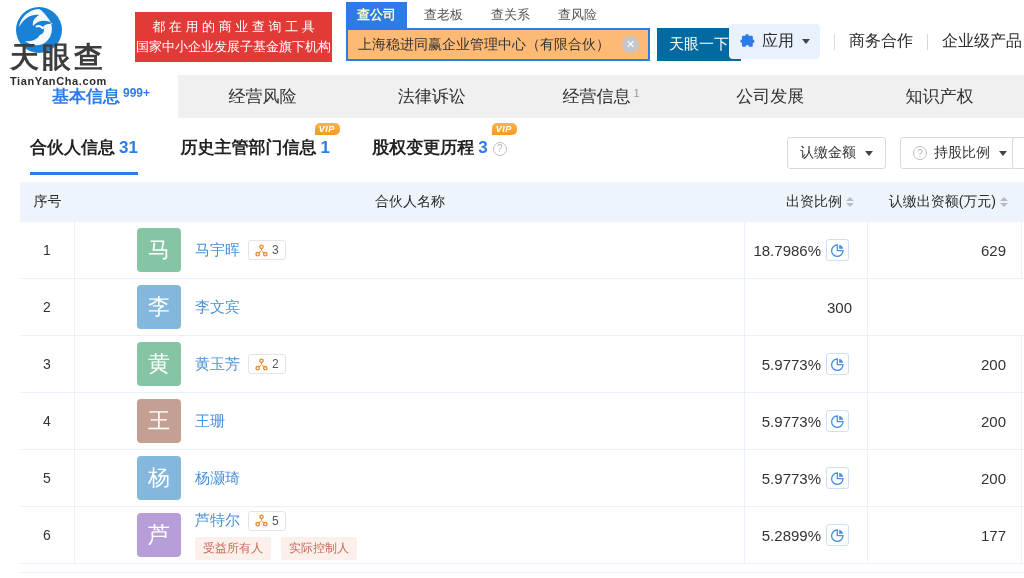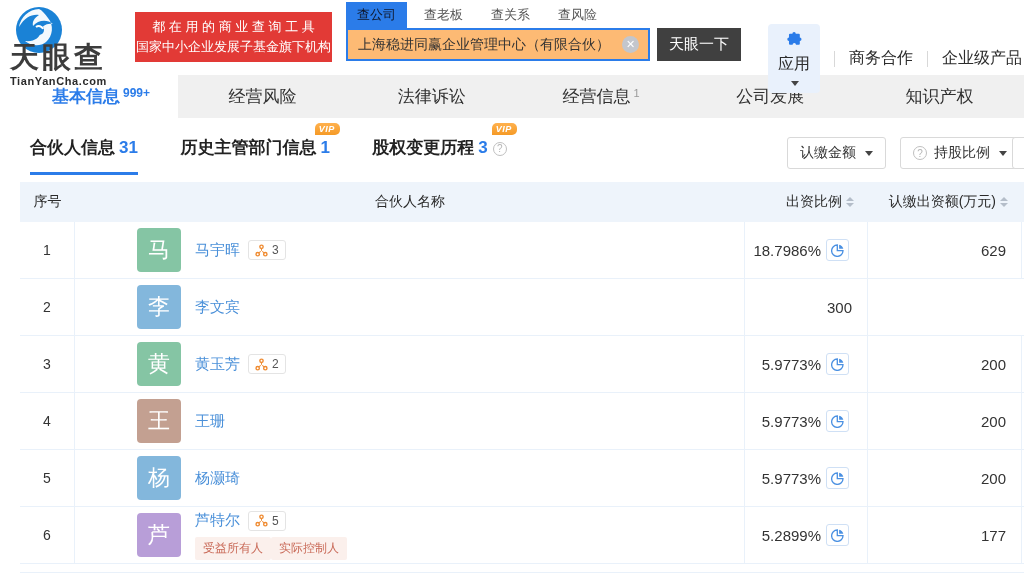--- a/index.html
+++ b/index.html
@@ -13,33 +13,33 @@
   .logo-icon { display:block; margin-left:2px; }
   .logo-zh { font-size:29px; font-weight:bold; color:#3c3c3c; letter-spacing:3px; line-height:1; margin-top:-14px; }
   .logo-en { font-size:11px; font-weight:bold; color:#2b2b2b; letter-spacing:0.6px; margin-top:3px; }
 
   .promo { position:absolute; left:135px; top:12px; width:197px; height:50px; background:#e23a36; color:#fff;
     font-size:13px; text-align:center; display:flex; flex-direction:column; justify-content:center; gap:3px; line-height:1.25; }
 
   .search-wrap { position:absolute; left:346px; top:4px; width:395px; }
   .search-tabs { display:flex; align-items:flex-end; height:24px; font-size:13px; }
   .search-tab { padding:4px 11px 4px; color:#555; cursor:pointer; margin-right:6px; }
-  .search-tab.active { background:#2b7ce9; color:#0f172a; }
+  .search-tab.active { background:#2b7ce9; color:#fef9c3;font-weight:bold; }
   .search-row { display:flex; margin-top:0; }
   .search-box { width:304px; height:33px; border:2px solid #2b7ce9; background:#fdba74; display:flex; align-items:center; }
   .search-box input { flex:1; border:none; outline:none; font-size:14px; color:#333; padding:0 8px 0 10px;
     font-family:"Liberation Sans","DejaVu Sans",sans-serif; background:transparent; }
   .clear-btn { width:17px; height:17px; border-radius:50%; background:#c3c6cc; color:#fff; font-size:11px;
     display:flex; align-items:center; justify-content:center; margin-right:9px; cursor:pointer; flex:none; }
-  .search-btn { width:84px; height:33px; margin-left:7px; background:#404040; color:#fff; border:none;
+  .search-btn { width:84px; height:33px; margin-left:7px; background:#0369a1; color:#fff; border:none;
     font-size:15px; cursor:pointer; font-family:inherit; }
 
   .hdr-right { position:absolute; right:2px; top:24px; display:flex; align-items:center; z-index:7; }
   .app-btn { display:flex; align-items:center; gap:6px; background:#e9f1fc; border-radius:4px; padding:7px 10px;
-    font-size:16px; color:#2c2c2c; cursor:pointer;flex-direction:column; }
+    font-size:16px; color:#2c2c2c; cursor:pointer; }
   .caret { width:0; height:0; border-left:4px solid transparent; border-right:4px solid transparent; border-top:5px solid #444; margin-left:2px; }
   .hdr-sep { width:1px; height:16px; background:#d8d8d8; margin:0 14px; }
   .hdr-link { font-size:16px; color:#2c2c2c; text-decoration:none; cursor:pointer; }
 
   
   .nav { position:absolute; left:0; top:75px; width:1024px; height:43px; background:#f0f0f0; display:flex; z-index:5; }
   .nav-tab { display:flex; align-items:center; justify-content:center; font-size:17px; color:#2f2f2f; cursor:pointer; flex:1; }
   .nav-tab.active { flex:none; width:178px; background:#fff; color:#2b7ce9; font-weight:bold; padding-left:24px; }
   .nav-badge { font-size:12px; font-weight:bold; margin-left:3px; margin-top:-8px; }
   .nav-sup { font-size:11px; color:#999; margin-left:3px; margin-top:-8px; }
@@ -85,21 +85,21 @@
   .td:last-child { border-right:none; }
   .td-no { justify-content:center; font-size:14px; color:#333; }
   .td-name { padding-left:62px; gap:14px; }
   .avatar { width:44px; height:44px; border-radius:4px; color:#fff; font-size:22px; display:flex;
     align-items:center; justify-content:center; flex:none; }
   .name-block { display:flex; flex-direction:column; gap:6px; }
   .name-line { display:flex; align-items:center; gap:8px; }
   .pname { color:#4a90d9; font-size:15px; text-decoration:none; cursor:pointer; }
   .link-badge { display:inline-flex; align-items:center; gap:4px; border:1px solid #e4e4e4; border-radius:3px;
     padding:2px 6px; font-size:12px; color:#555; cursor:pointer; background:#fff; }
-  .tag-line { display:flex; }
+  .tag-line { display:flex; gap:10px; }
   .tag { background:#fbf0ec; color:#c96a58; font-size:12px; padding:3px 8px; border-radius:2px; }
   .td-ratio { justify-content:flex-end; padding-right:18px; gap:5px; font-size:15px; color:#333; }
   .pie-btn { width:23px; height:22px; border:1px solid #cfe0f5; border-radius:3px; display:flex;
     align-items:center; justify-content:center; cursor:pointer; background:#fff; }
   .td-amount { justify-content:flex-end; padding-right:15px; font-size:15px; color:#333; }
   .row-sliver { height:9px; border-bottom:1px solid #e9f1fa; }
 </style>
 </head>
 <body>
 

